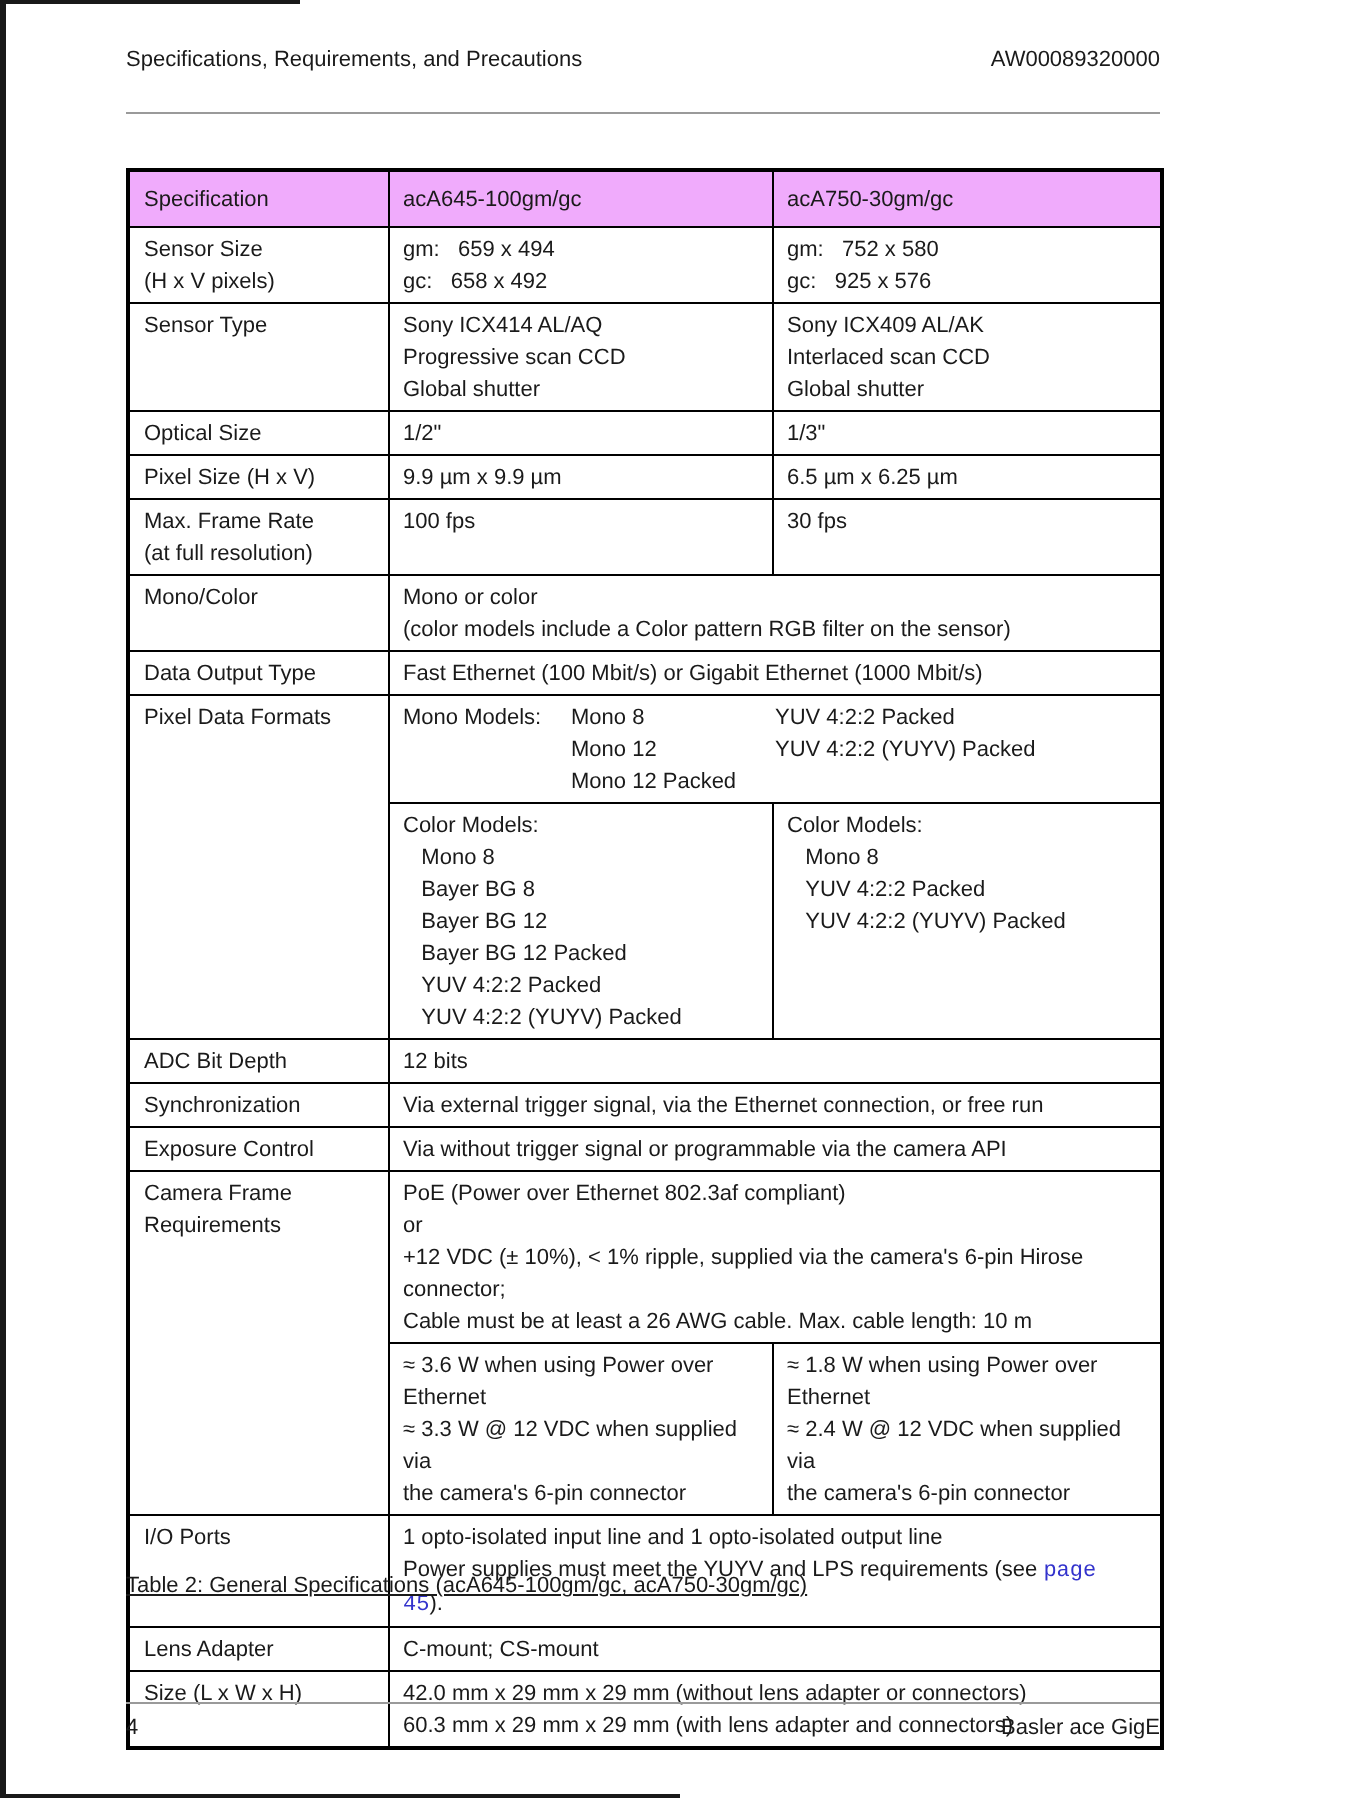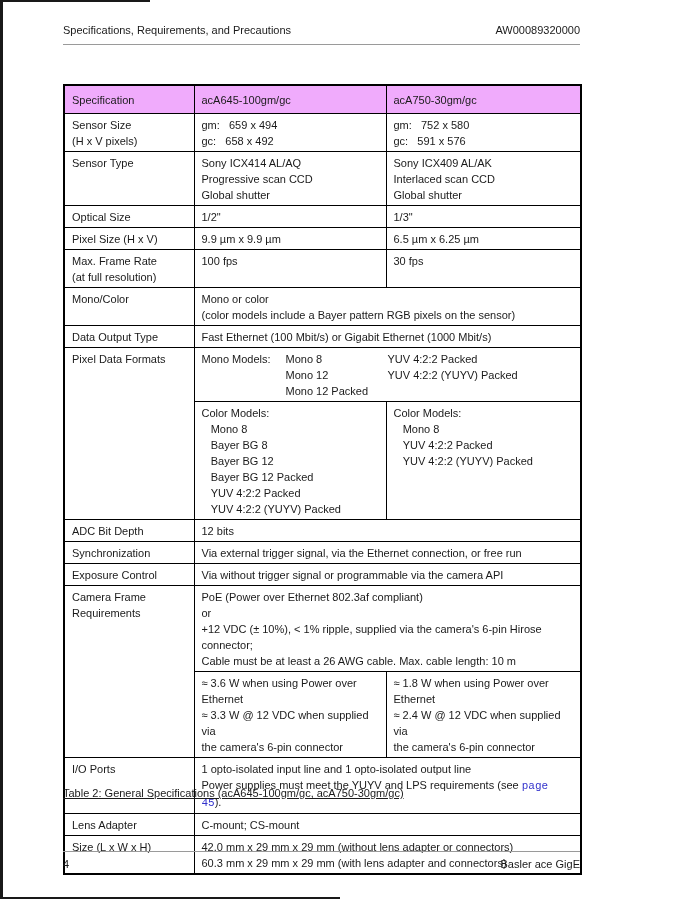--- a/index.html
+++ b/index.html
@@ -9,21 +9,21 @@
     overflow:hidden;
   }
   .edge{position:absolute;background:#191919;}
   .edge-left{left:0;top:0;width:3px;height:899px;}
   .edge-top{left:0;top:0;width:150px;height:2px;}
   .edge-bottom{left:0;bottom:0;width:340px;height:2px;}
 
   .page-header{
     position:absolute;left:63px;width:517px;top:24px;
     display:flex;justify-content:space-between;align-items:flex-end;
-    padding-bottom:8px;border-bottom:1px solid #9a9a9a;
+    padding-bottom:20px;border-bottom:1px solid #9a9a9a;
   }
   .page-footer{
     position:absolute;left:63px;width:517px;top:851px;
     border-top:1px solid #9a9a9a;padding-top:6px;
     display:flex;justify-content:space-between;
   }
 
   table.spec{
     position:absolute;left:63px;top:84px;width:517px;
     border-collapse:collapse;table-layout:fixed;
@@ -68,21 +68,21 @@
     <th>acA645-100gm/gc</th>
     <th>acA750-30gm/gc</th>
   </tr>
 
   <tr style="height:38px">
     <td class="ml">Sensor Size
 (H x V pixels)</td>
     <td class="ml">gm:   659 x 494
 gc:   658 x 492</td>
     <td class="ml">gm:   752 x 580
-gc:   591 x 576</td>
+gc:   925 x 576</td>
   </tr>
 
   <tr style="height:52px">
     <td class="ml">Sensor Type</td>
     <td class="ml">Sony ICX414 AL/AQ
 Progressive scan CCD
 Global shutter</td>
     <td class="ml">Sony ICX409 AL/AK
 Interlaced scan CCD
 Global shutter</td>
@@ -103,21 +103,21 @@
   <tr style="height:37px">
     <td class="ml">Max. Frame Rate
 (at full resolution)</td>
     <td class="ml">100 fps</td>
     <td class="ml">30 fps</td>
   </tr>
 
   <tr style="height:34px">
     <td class="ml">Mono/Color</td>
     <td class="ml" colspan="2">Mono or color
-(color models include a Bayer pattern RGB pixels on the sensor)</td>
+(color models include a Color pattern RGB filter on the sensor)</td>
   </tr>
 
   <tr style="height:20px">
     <td class="ml">Data Output Type</td>
     <td class="ml" colspan="2">Fast Ethernet (100 Mbit/s) or Gigabit Ethernet (1000 Mbit/s)</td>
   </tr>
 
   <tr style="height:53px">
     <td class="ml" rowspan="2">Pixel Data Formats</td>
     <td colspan="2">

